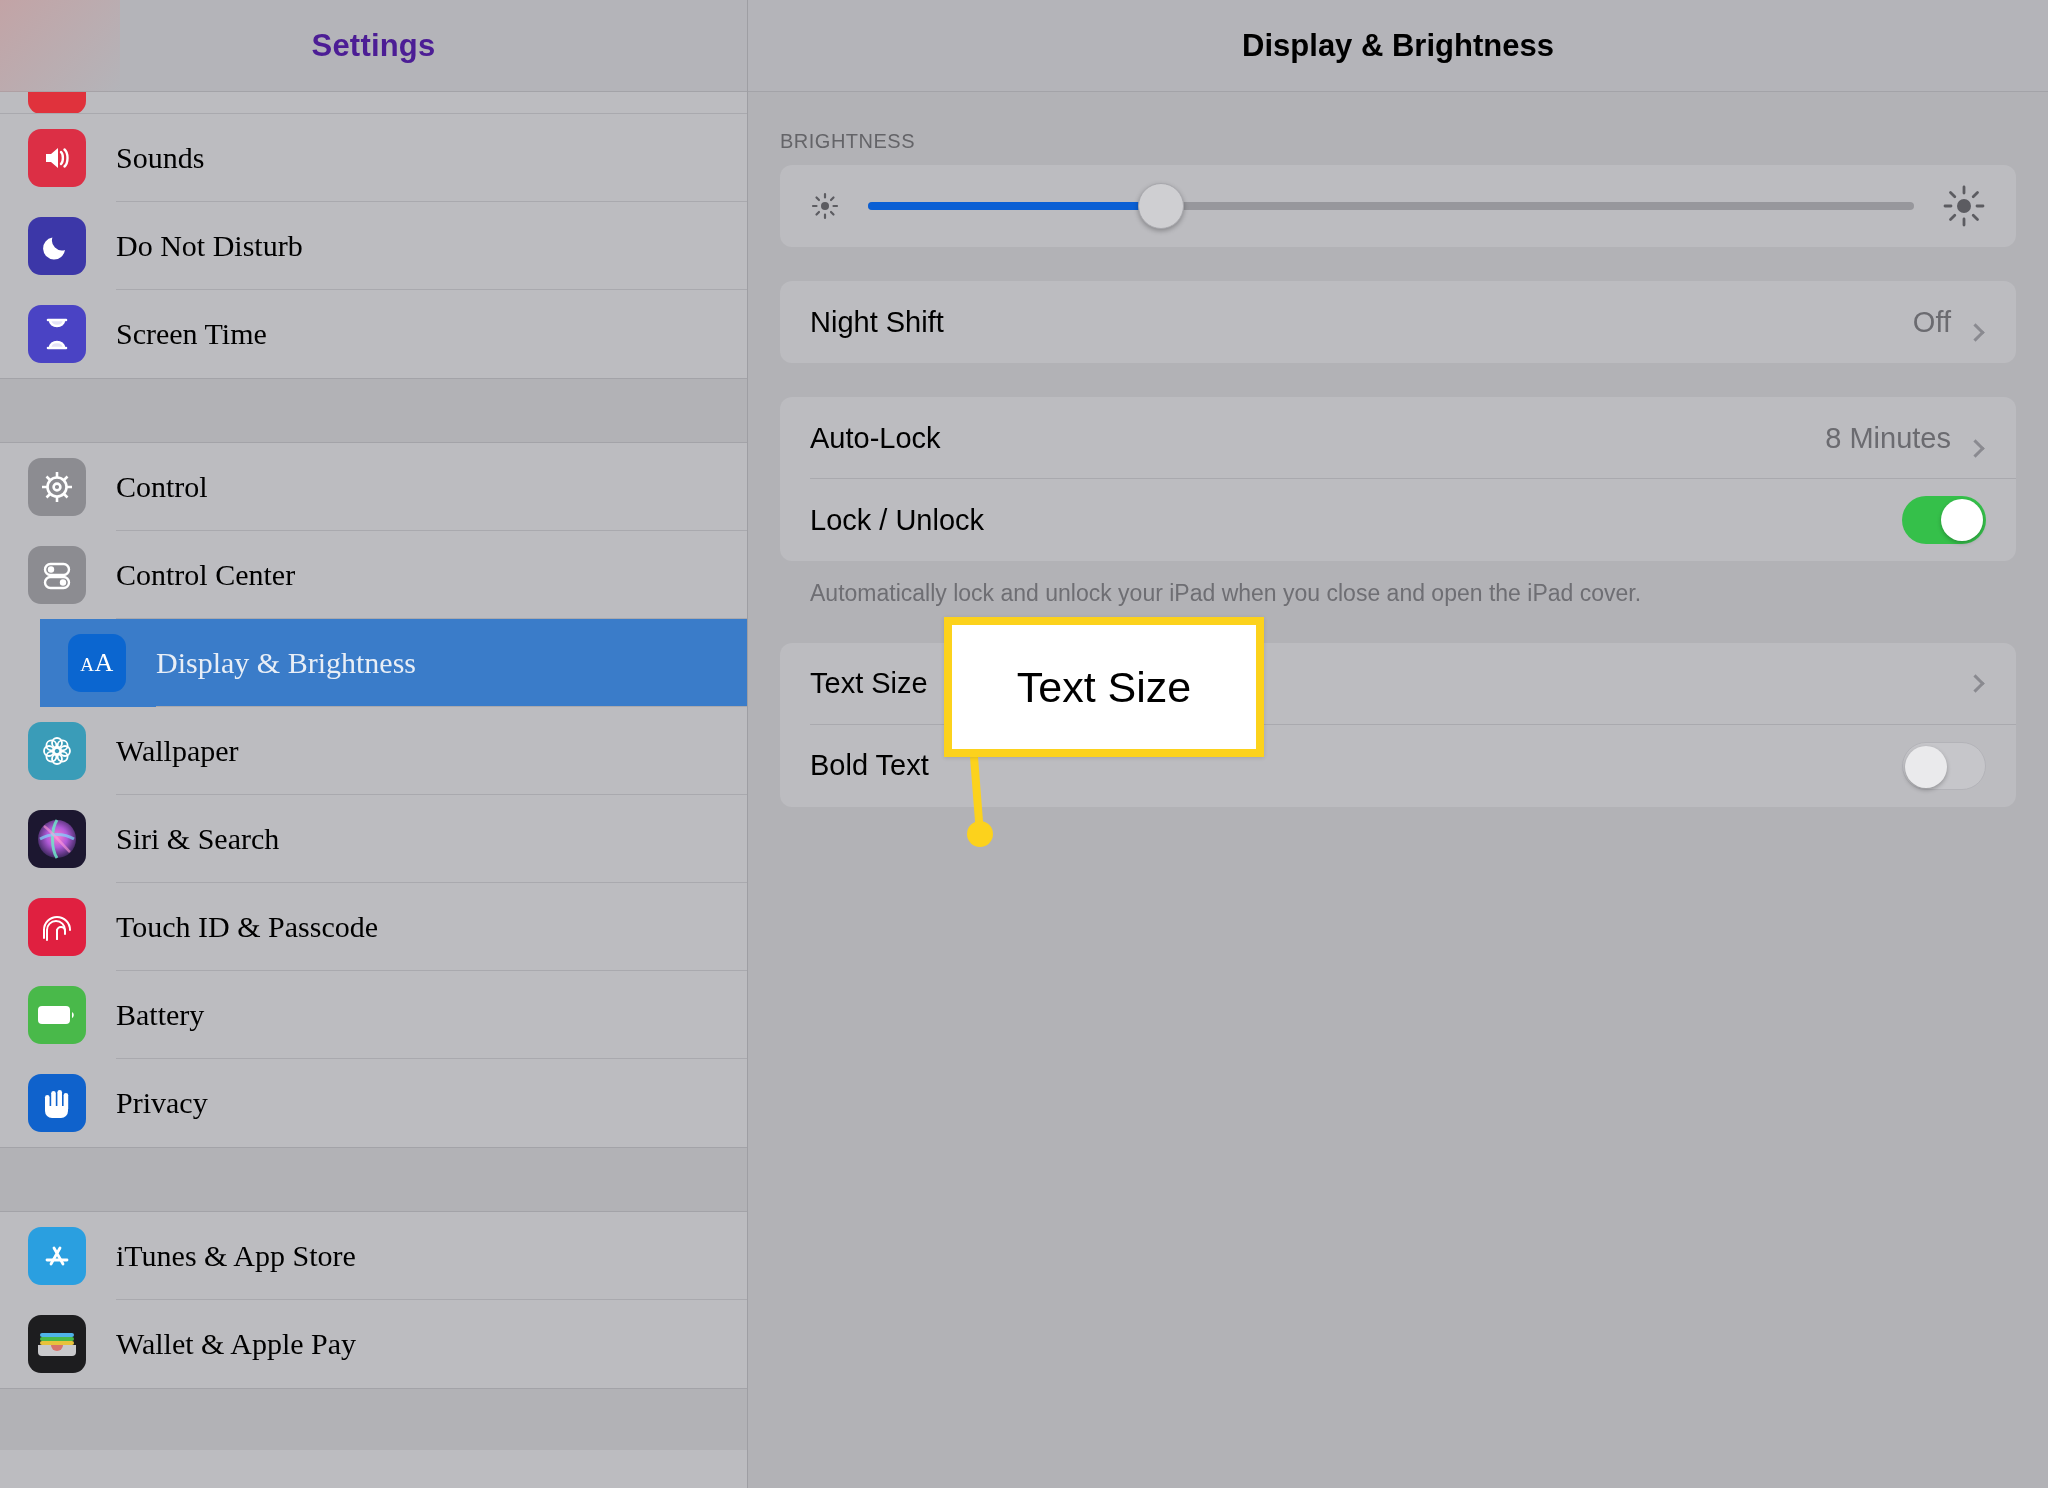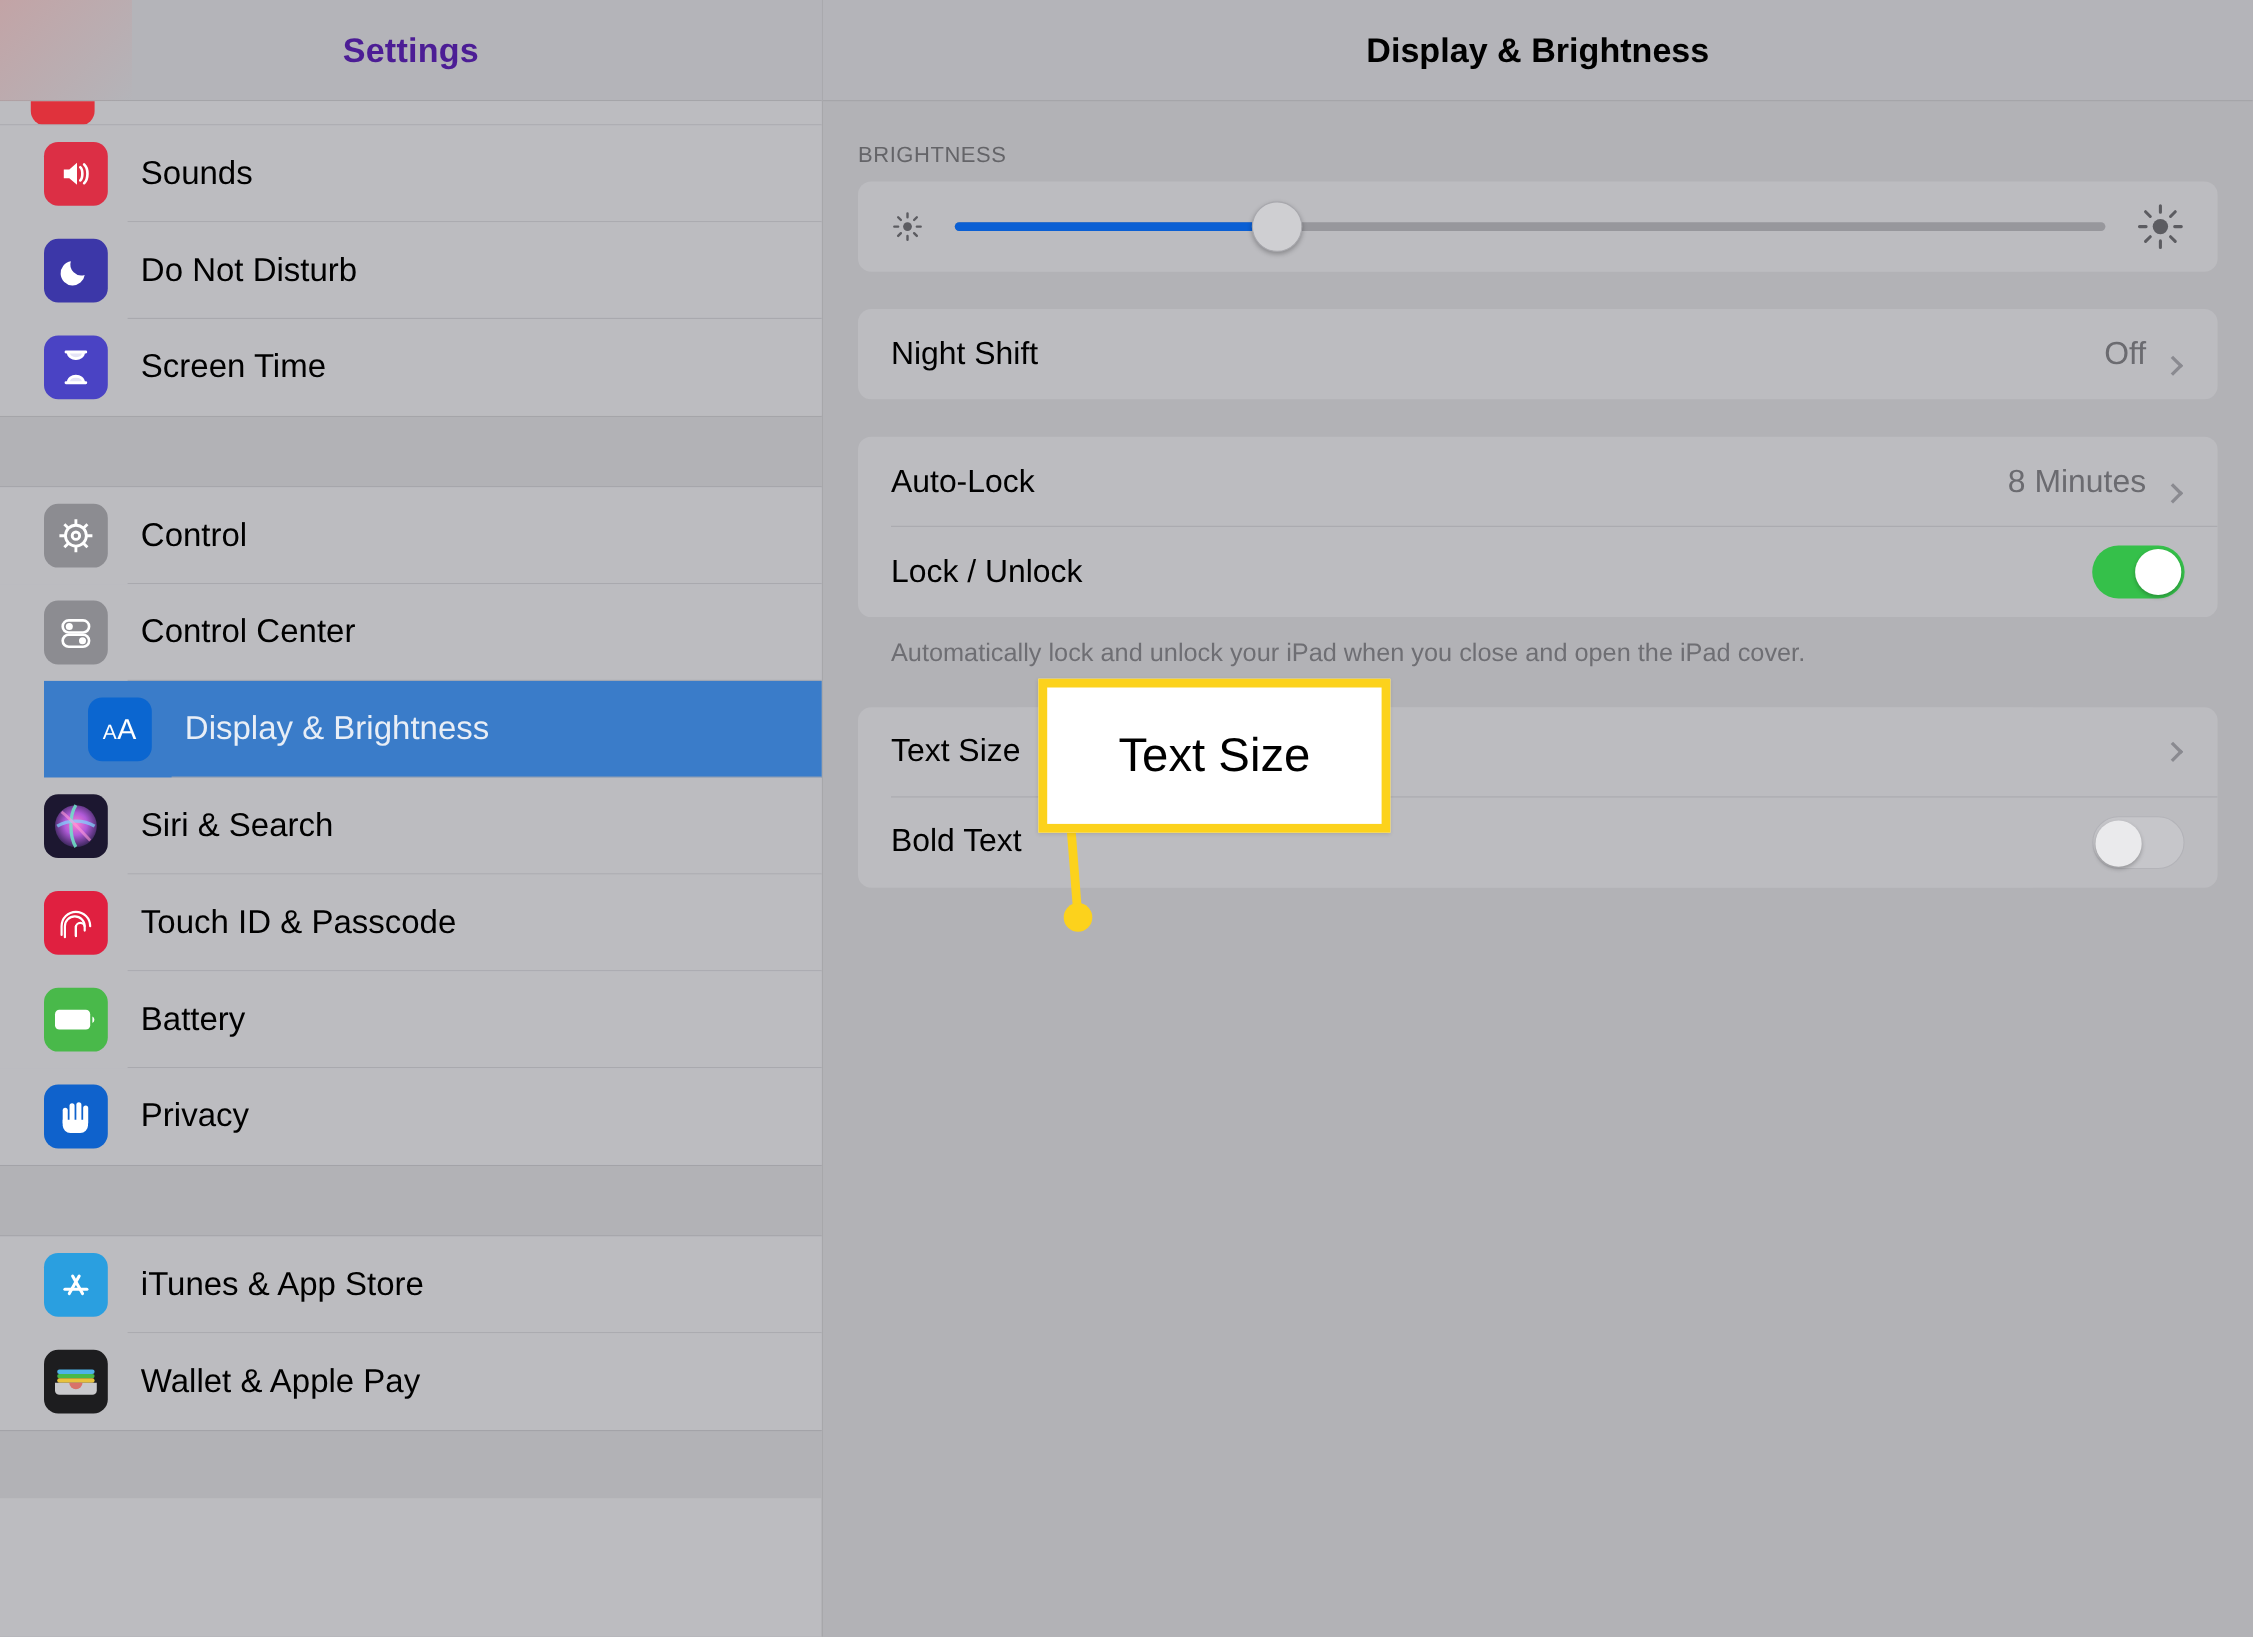--- a/index.html
+++ b/index.html
@@ -32,23 +32,24 @@
     pointer-events: none;
   }
   .sidebar-title {
     font-size: 31px; font-weight: bold; color: #4c1d95; letter-spacing: .2px;
   }
 
   .side-list { position: relative; }
   .side-row {
     height: 88px;
     display: flex; align-items: center;
-    padding-left: 40px;
+    padding-left: 28px;
     position: relative;
     background: #bcbcc0;
+    font-family: Liberation Serif, serif;
   }
   .side-row.selected { background: #3a7cc9; margin-left: 40px; }
   .side-row .sep {
     position: absolute; left: 116px; right: 0; bottom: 0;
     height: 1px; background: #a9a9ae;
   }
   .side-icon {
     width: 58px; height: 58px; border-radius: 13px;
     flex: 0 0 58px;
     display: flex; align-items: center; justify-content: center;
@@ -291,20 +292,39 @@
       </div>
 
       <div class="side-row selected">
         <div class="side-icon ic-display">
           <span class="ic-txt">A<span class="big">A</span></span>
         </div>
         <div class="side-label">Display &amp; Brightness</div>
         <div class="sep"></div>
       </div>
 
+      <div class="side-row">
+        <div class="side-icon ic-wall">
+          <svg width="36" height="36" viewBox="0 0 36 36">
+              <g fill="none" stroke="#fff" stroke-width="1.8">
+                <circle cx="18" cy="18" r="4"></circle>
+                <circle cx="18" cy="10" r="5"></circle>
+                <circle cx="18" cy="26" r="5"></circle>
+                <circle cx="10" cy="18" r="5"></circle>
+                <circle cx="26" cy="18" r="5"></circle>
+                <circle cx="12.4" cy="12.4" r="5"></circle>
+                <circle cx="23.6" cy="23.6" r="5"></circle>
+                <circle cx="23.6" cy="12.4" r="5"></circle>
+                <circle cx="12.4" cy="23.6" r="5"></circle>
+              </g>
+            </svg>
+        </div>
+        <div class="side-label">Wallpaper</div>
+        <div class="sep"></div>
+      </div>
 
       <div class="side-row">
         <div class="side-icon ic-siri">
           <svg width="58" height="58" viewBox="0 0 58 58">
             <defs>
               <radialGradient id="sg" cx="50%" cy="45%" r="60%">
                 <stop offset="0%" stop-color="#ff7fd0"></stop>
                 <stop offset="45%" stop-color="#b05ad8"></stop>
                 <stop offset="100%" stop-color="#2a1f4a"></stop>
               </radialGradient>

